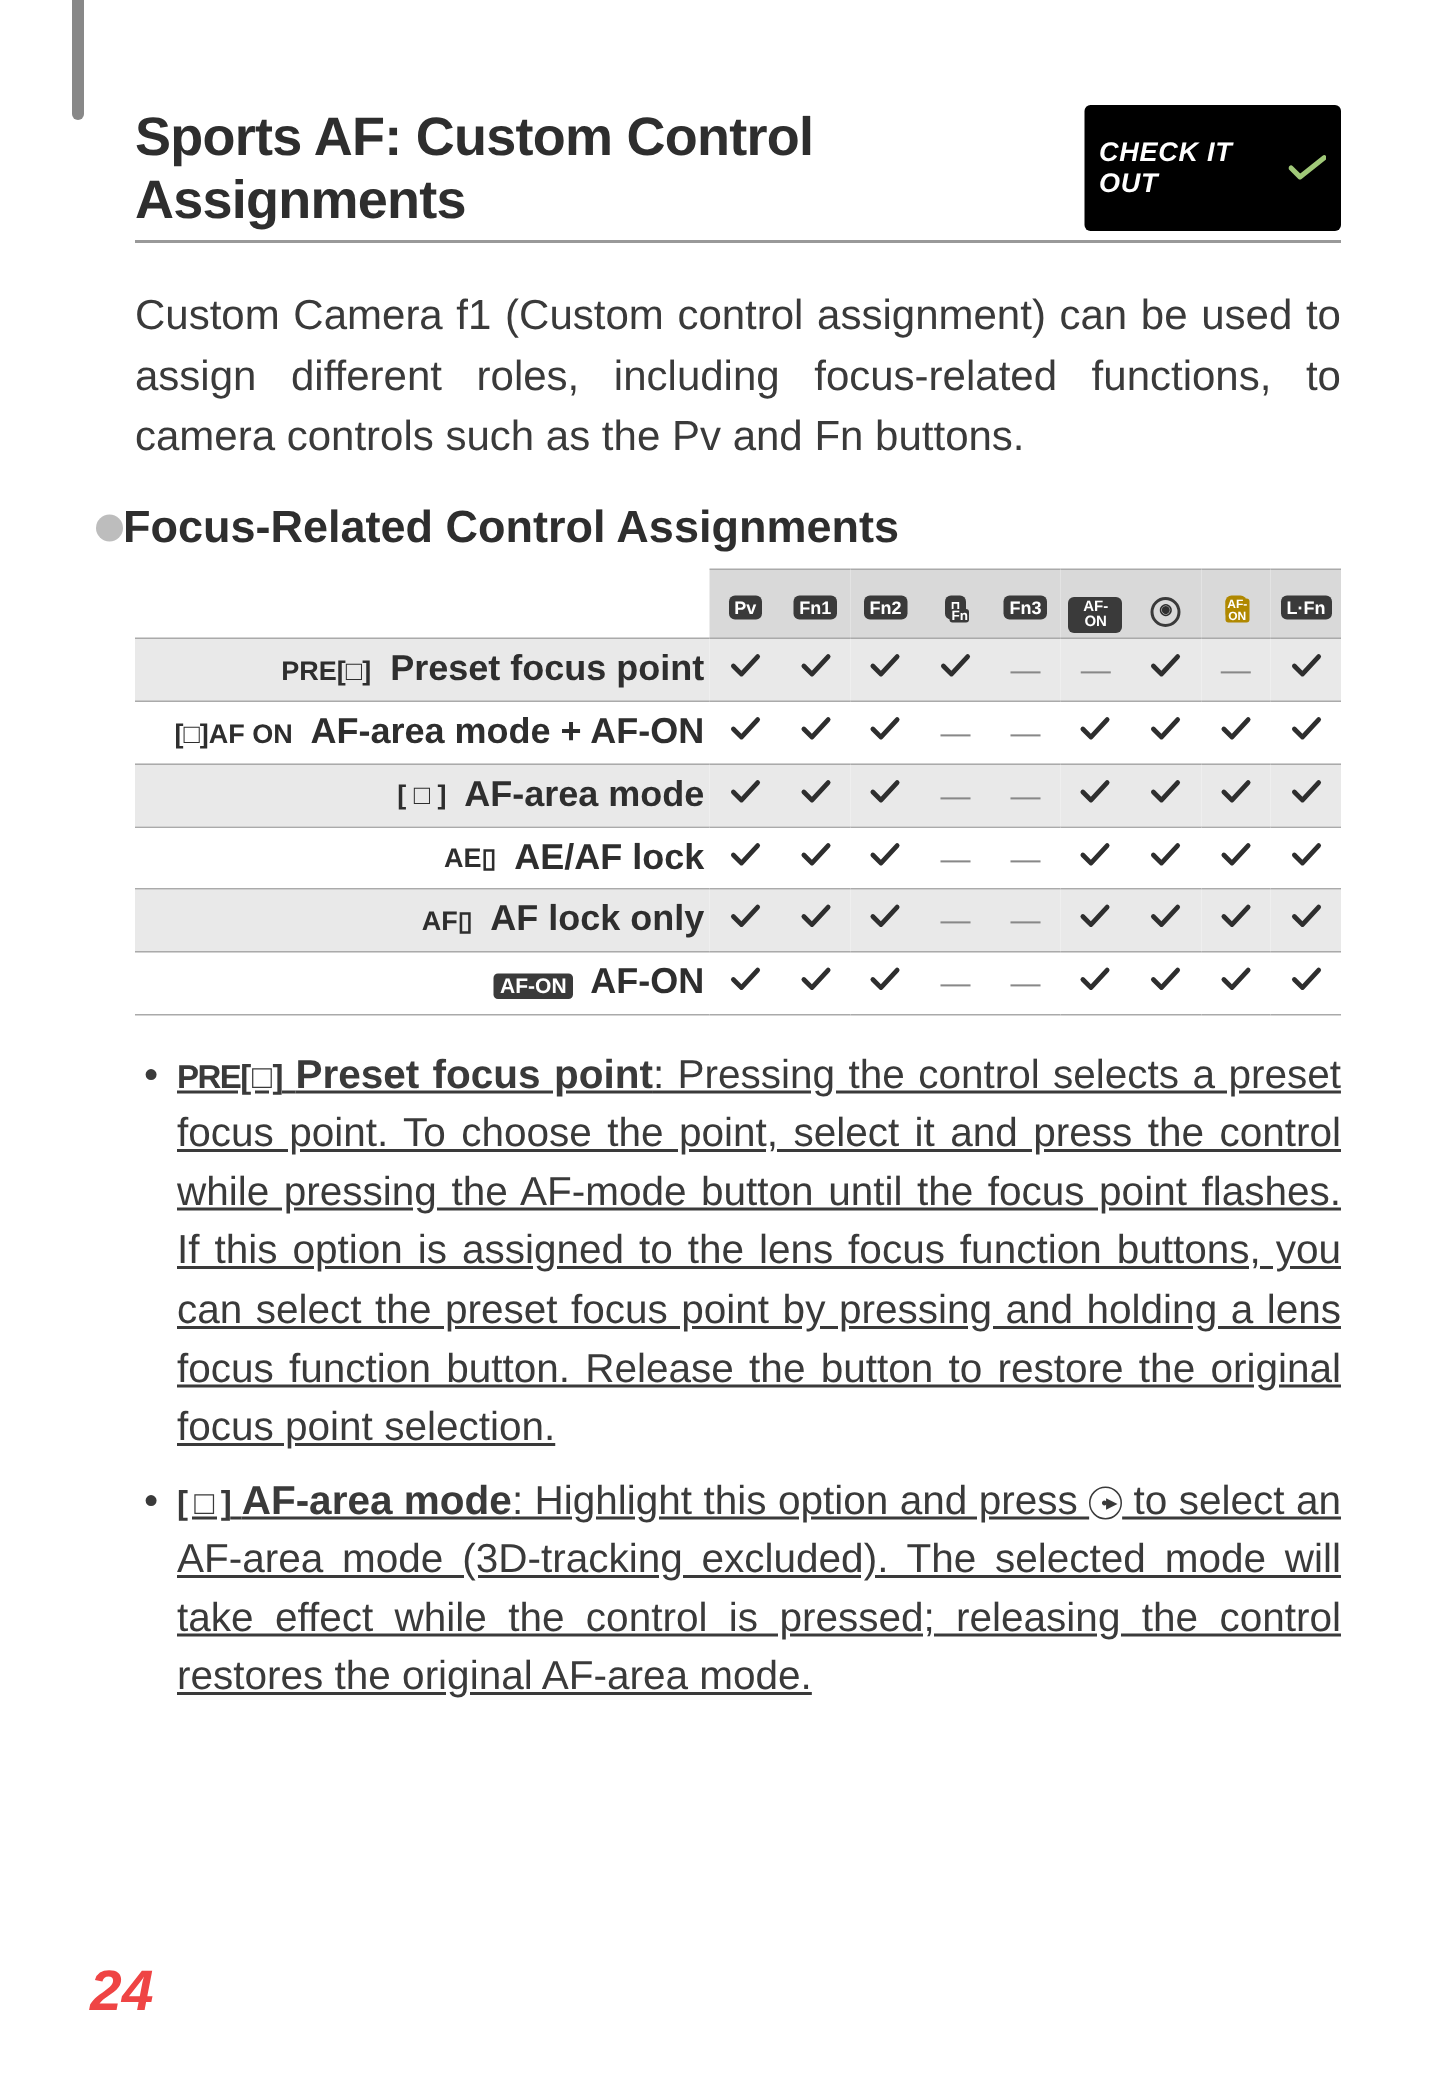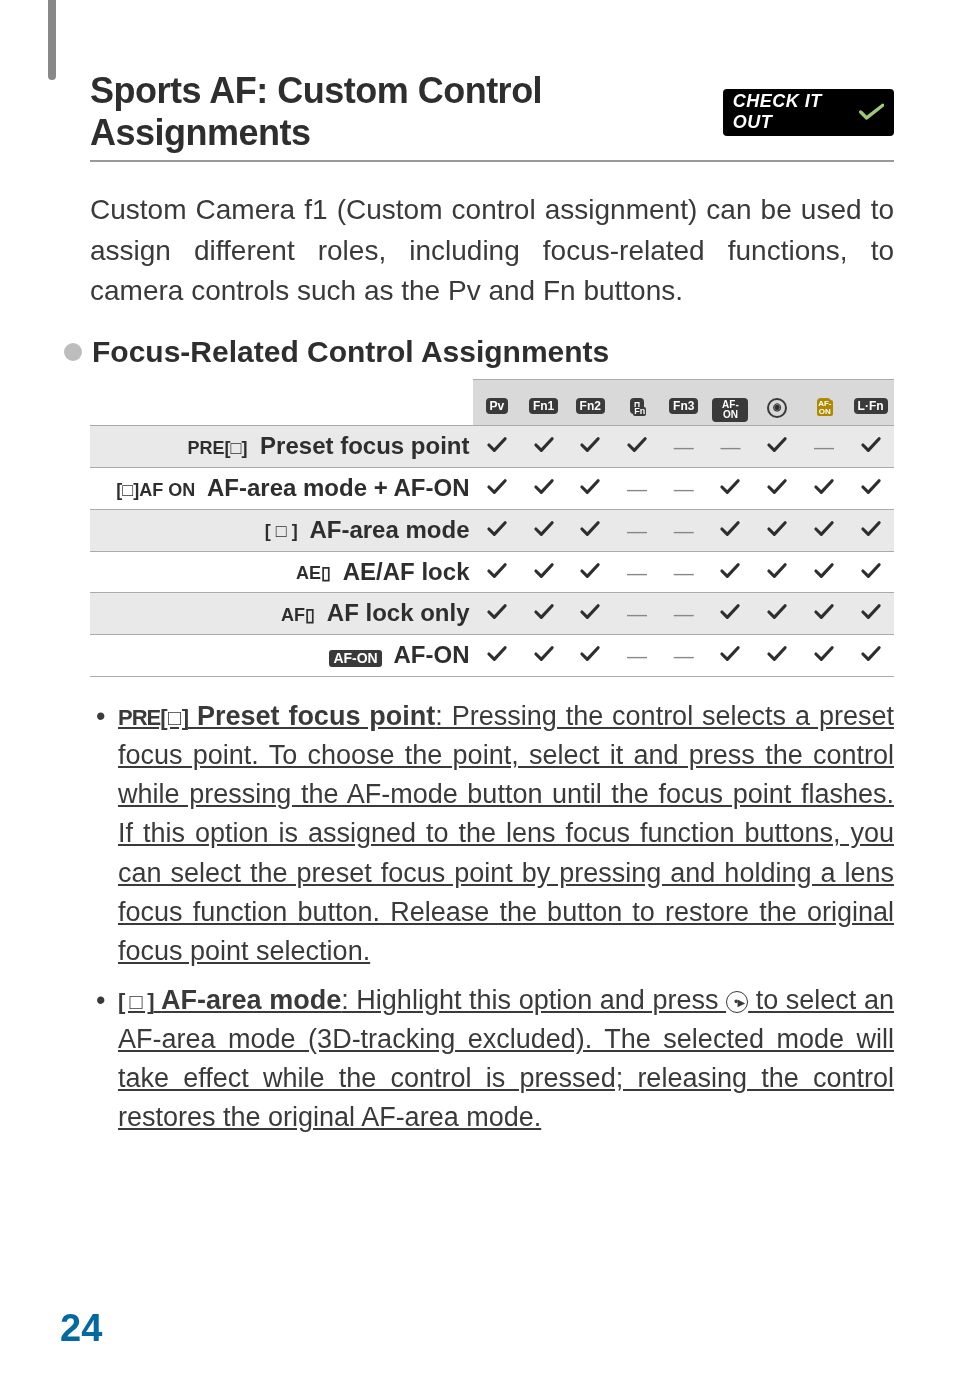--- a/index.html
+++ b/index.html
@@ -1,30 +1,30 @@
 <!DOCTYPE html>
 <html><head>
 <meta charset="utf-8">
 <style>
   * { box-sizing: border-box; margin: 0; padding: 0; }
   html, body { width: 954px; height: 1388px; background: #fff; font-family: "Helvetica Neue", Arial, sans-serif; color: #3a3a3a; }
   .page { padding: 70px 60px 40px 90px; position: relative; height: 100%; }
   .side-tab { position: absolute; left: 48px; top: 0; width: 8px; height: 80px; background: #888; border-bottom-left-radius: 4px; border-bottom-right-radius: 4px; }
 
-  .title-row { display: flex; align-items: center; gap: 12px; margin-bottom: 6px; }
+  .title-row { display: flex; gap: 12px; margin-bottom: 6px; }
   .title { font-size: 36px; font-weight: 700; color: #2e2e2e; letter-spacing: -0.5px; }
   .badge-checkitout { display: inline-flex; align-items: center; gap: 4px; background: #000; color: #fff; font-style: italic; font-weight: 800; font-size: 18px; padding: 2px 10px 3px 10px; border-radius: 4px; letter-spacing: 0.5px; }
   .check-swoosh { width: 28px; height: 20px; }
   .hr { border: none; border-top: 2px solid #999; margin-bottom: 28px; }
 
   .body { font-size: 28px; line-height: 1.45; color: #3a3a3a; }
   .body p { margin-bottom: 18px; text-align: justify; }
   .body strong { font-weight: 400; }
 
-  .sub-row { display: flex; align-items: center; gap: 10px; margin-top: 6px; margin-bottom: 4px; }
+  .sub-row { display: flex; align-items: center; margin-top: 6px; margin-bottom: 4px; }
   .round-bullet { width: 18px; height: 18px; border-radius: 50%; background: #bdbdbd; flex: 0 0 auto; margin-left: -26px; }
   .subhead { font-size: 30px; font-weight: 700; color: #2e2e2e; }
 
   table.matrix { border-collapse: collapse; width: 100%; margin: 6px 0 20px 0; font-size: 24px; }
   table.matrix th, table.matrix td { border-top: 1px solid #aaa; border-bottom: 1px solid #aaa; padding: 3px 4px; text-align: center; vertical-align: middle; }
   table.matrix th:first-child, table.matrix td:first-child { text-align: right; border-left: none; }
   table.matrix thead th { background: #d9d9d9; font-weight: 700; color: #2e2e2e; height: 36px; }
   table.matrix thead th:first-child { background: transparent; border-top: none; border-bottom: 1px solid #aaa; }
   table.matrix tbody tr:nth-child(odd) td { background: #e9e9e9; }
   table.matrix tbody tr:nth-child(even) td { background: #fff; }
@@ -39,21 +39,21 @@
 
   ul.bullets { list-style: none; padding-left: 28px; font-size: 27px; line-height: 1.45; }
   ul.bullets li { position: relative; margin-bottom: 10px; text-align: justify; padding-left: 0; text-indent: 0; text-decoration: underline; }
   ul.bullets li::before { content: "•"; position: absolute; left: -22px; top: 0; font-size: 27px; }
   .inline-icon { font-size: 22px; font-weight: 700; letter-spacing: -1px; }
   .item-label { font-weight: 700; font-family: "Arial Narrow", Arial, sans-serif; font-stretch: condensed; }
   .circ-right { display:inline-block; width:22px; height:22px; border:1.5px solid #3a3a3a; border-radius:50%; position:relative; vertical-align:-4px; }
   .circ-right::after { content:"▶"; font-size:10px; position:absolute; right:2px; top:4px; }
   .circ-right::before { content:"•"; position:absolute; left:7px; top:2px; font-size:12px; }
 
-  .pagenum { position: absolute; left: 60px; bottom: 38px; font-size: 38px; font-weight: 800; color: #0369a1; }
+  .pagenum { position: absolute; left: 60px; bottom: 38px; font-size: 38px; font-weight: 800; font-style: italic; color: #ef4444; }
 </style>
 </head>
 <body>
 
 <div class="page">
   <div class="side-tab"></div>
 
   <div class="title-row">
     <div class="title">Sports AF: Custom Control Assignments</div>
     <div class="badge-checkitout">

